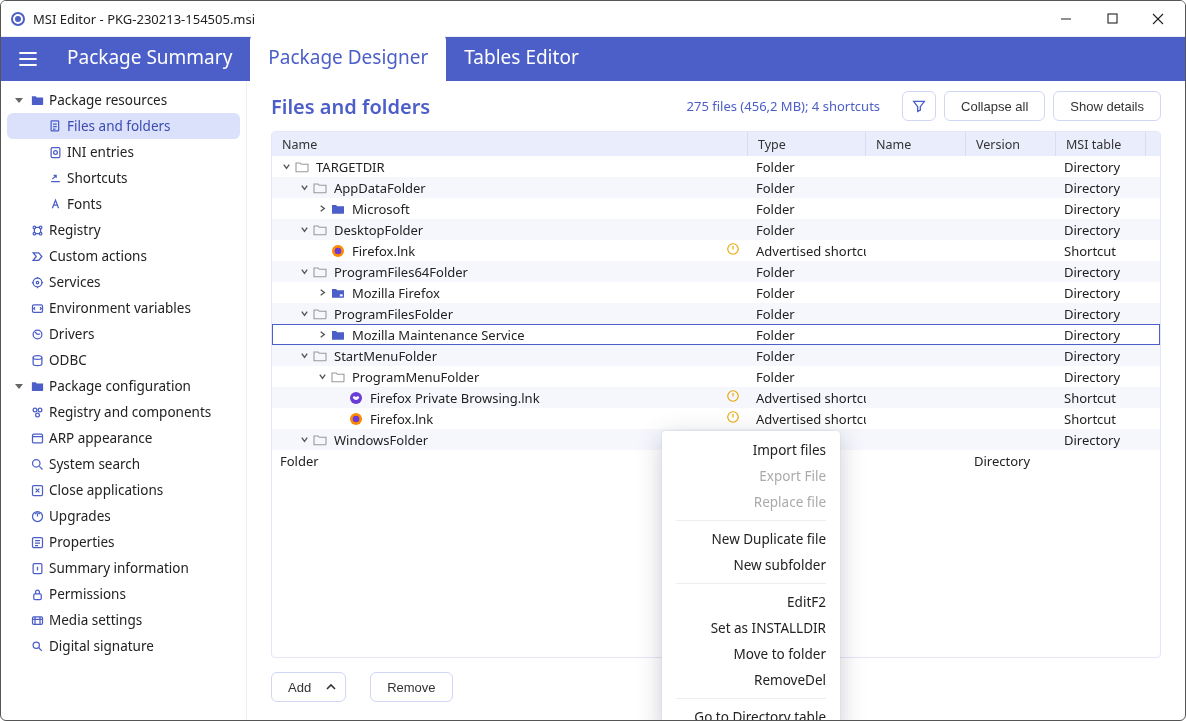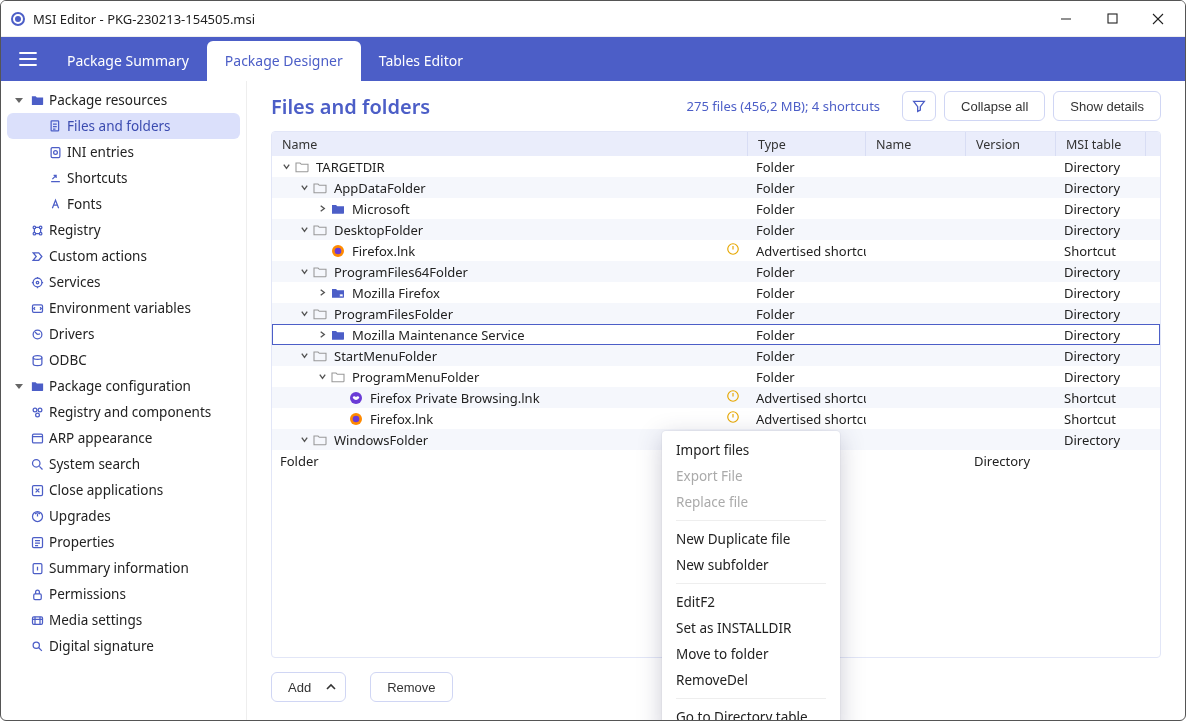--- a/index.html
+++ b/index.html
@@ -27,21 +27,21 @@
   .win-btn svg { stroke:#222; fill:none; }
 
   
   .navbar {
     display:flex; align-items:flex-end;
     background:#4c5ec7; color:#fff; height:44px;
     padding-left:6px;
   }
   .hamburger { width:42px; height:44px; display:flex; align-items:center; justify-content:center; cursor:pointer; }
   .hamburger svg { stroke:#fff; }
-  .tab { padding:10px 18px 11px; font-size:14px; cursor:pointer; border-radius:6px 6px 0 0; color:#fff; }
+  .tab { padding:10px 18px 11px; font-size:19px; cursor:pointer; border-radius:6px 6px 0 0; color:#fff; }
   .tab.active { background:#fff; color:#4c5ec7; }
 
   
   .body-area { display:flex; flex:1; overflow:hidden; }
 
   
   .sidebar {
     width:246px; border-right:1px solid #eee; padding:6px 0; overflow-y:auto;
     font-size: 13.5px;
   }
@@ -84,21 +84,21 @@
   .footer { margin-top:14px; display:flex; gap:24px; }
   .footer .tool-btn { margin:0; }
 
   
   .context-menu {
     position:absolute; left:415px; top:350px; width:178px;
     background:#fff; border-radius:4px;
     box-shadow:0 6px 24px rgba(50,50,90,.25), 0 0 0 1px rgba(100,100,140,.05);
     padding:6px 0; font-size:13.5px; z-index:100;
   }
-  .ctx-item { padding:4px 14px; display:flex; justify-content:flex-start; cursor:pointer; }
+  .ctx-item { padding:4px 14px; display:flex; justify-content:flex-end; cursor:pointer; }
   .ctx-item.disabled { color:#aaa; cursor:default; }
   .ctx-sep { height:1px; background:#eee; margin:5px 14px; }
 </style>
 </head>
 <body>
 
 <div class="app-window">
 
   <div class="titlebar">
     <span class="title-icon"></span>

